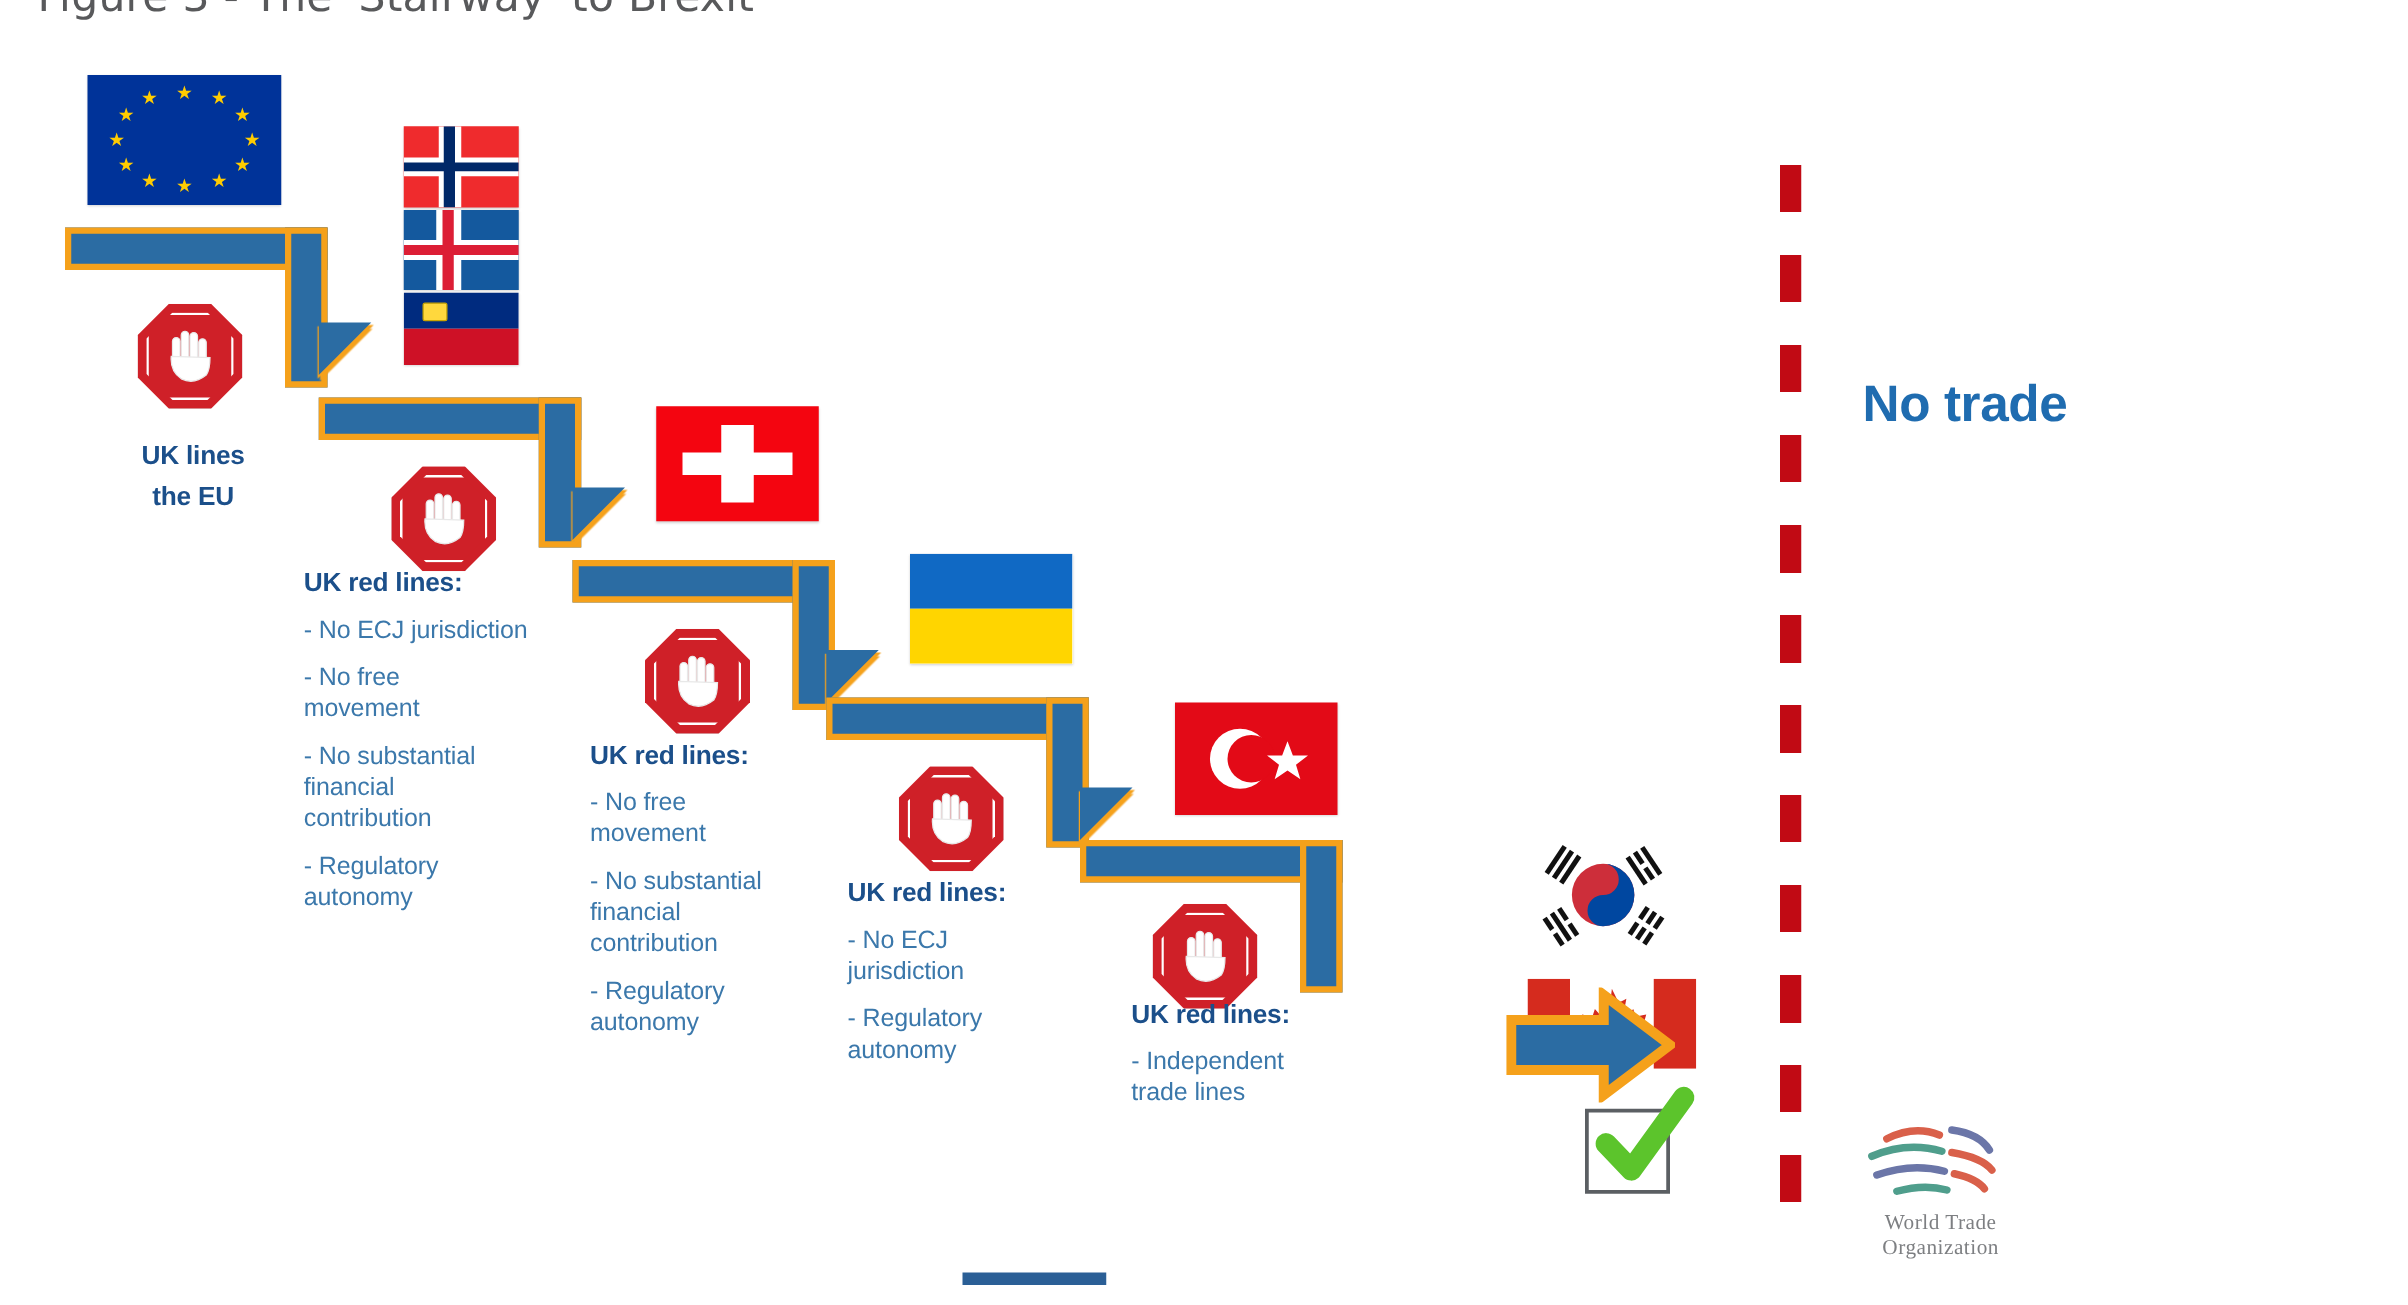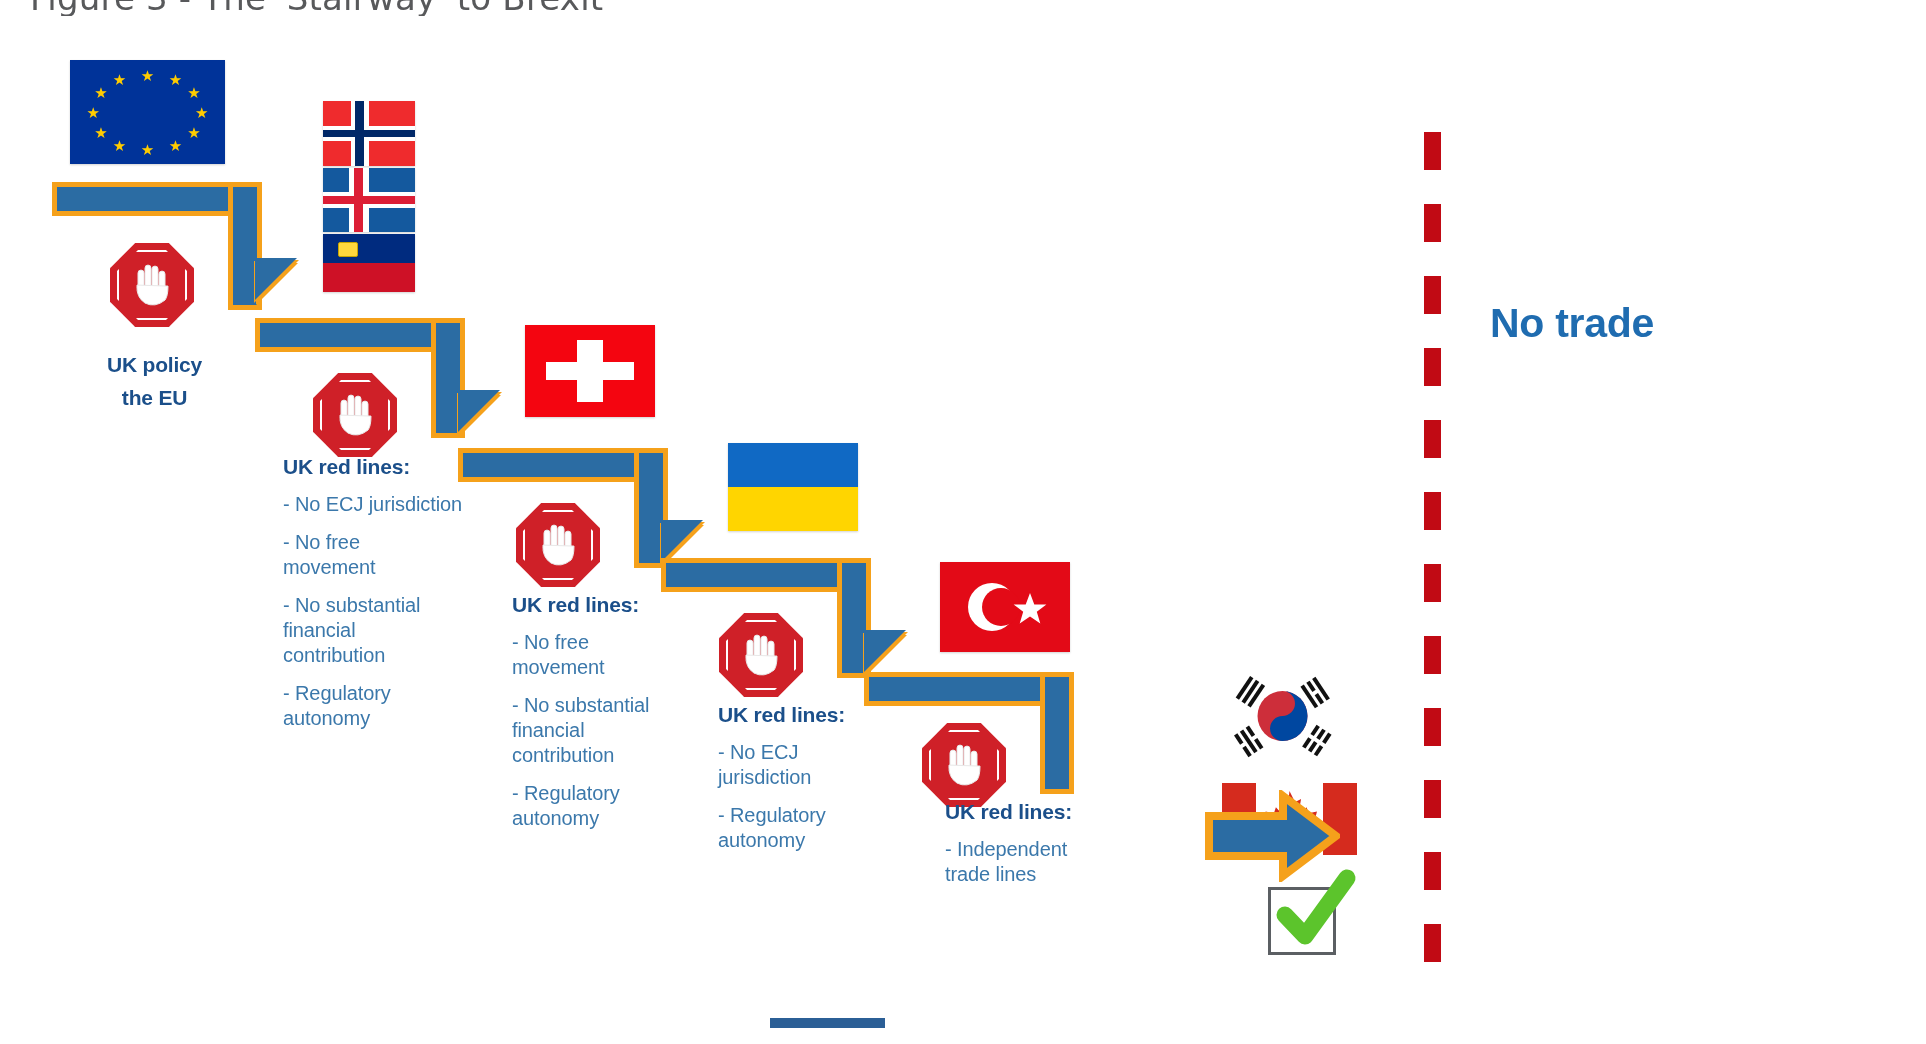--- a/index.html
+++ b/index.html
@@ -100,21 +100,21 @@
   
   .f-tr{background:#e30a17;}
   
   .f-ca{background:#fff;}
   .f-ca .bandl{position:absolute;left:0;top:0;width:25%;height:100%;background:#d52b1e;}
   .f-ca .bandr{position:absolute;right:0;top:0;width:25%;height:100%;background:#d52b1e;}
   
   .f-kr{background:#fff;}
 
   
-  .txtblock{position:absolute;color:#2f6fa7;margin-left:40px;}
+  .txtblock{position:absolute;color:#2f6fa7;}
   .txtblock .hd{
     font-weight:bold;font-size:21px;color:#1b4f8a;margin:0 0 13px 0;
     letter-spacing:-.2px;
   }
   .txtblock .li{
     font-size:20px;line-height:25px;margin:0 0 13px 0;color:#3b78ab;
     letter-spacing:-.1px;
   }
   .caption{
     position:absolute;font-weight:bold;font-size:21px;color:#1b4f8a;
@@ -349,21 +349,21 @@
         <rect x="6" y="9" width="6" height="22" rx="3"></rect>
         <rect x="13" y="4" width="6" height="27" rx="3"></rect>
         <rect x="20" y="5" width="6" height="26" rx="3"></rect>
         <rect x="27" y="10" width="6" height="21" rx="3"></rect>
         <path d="M5,24 q-1,12 8,18 q10,5 20,-3 q3,-4 3,-14 z"></path>
       </g>
     </svg>
   </div>
 
   <div class="caption" style="left:72px;top:348px;width:165px;">
-    <div>UK policy</div>
+    <div>UK lines</div>
     <div>the EU</div>
   </div>
 
   <div class="txtblock" style="left:243px;top:455px;width:215px;">
     <div class="hd">UK red lines:</div>
     <div class="li">- No ECJ jurisdiction</div>
     <div class="li" style="width:110px;">- No free movement</div>
     <div class="li" style="width:165px;">- No substantial financial contribution</div>
     <div class="li" style="width:150px;">- Regulatory autonomy</div>
   </div>
@@ -394,16 +394,33 @@
 
   <div class="abs" id="check-box"></div>
   <div class="abs" id="check-mark">
     <svg width="95" height="95" viewBox="0 0 95 95">
       <path d="M20,55 L40,76 L82,18" fill="none" stroke="#5cc42c" stroke-width="17" stroke-linecap="round" stroke-linejoin="round"></path>
     </svg>
   </div>
 
   <div class="abs" id="dash-line"></div>
 
+  <div class="abs" id="wto">
+    <svg class="swoosh" viewBox="0 0 190 68">
+      <g fill="none" stroke-width="6" stroke-linecap="round">
+        <path d="M52,16 q22,-11 42,-3" stroke="#d9604a"></path>
+        <path d="M104,9 q22,3 30,16" stroke="#6b76a8"></path>
+        <path d="M40,30 q28,-12 56,-4" stroke="#4f9e8c"></path>
+        <path d="M104,27 q24,4 32,14" stroke="#d9604a"></path>
+        <path d="M44,45 q28,-10 54,-3" stroke="#6b76a8"></path>
+        <path d="M106,44 q18,4 24,12" stroke="#d9604a"></path>
+        <path d="M60,58 q22,-6 40,-1" stroke="#4f9e8c"></path>
+      </g>
+    </svg>
+    <div class="wname">
+      <span>World Trade</span>
+      <span>Organization</span>
+    </div>
+  </div>
 
   <div class="abs" id="bottom-bar"></div>
 
 </div>
 
 </body></html>

